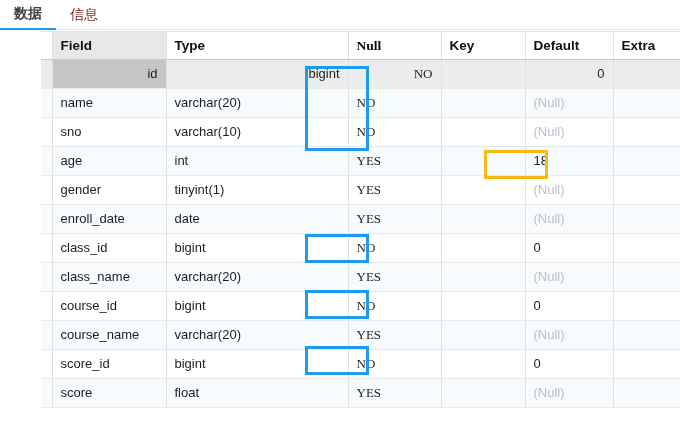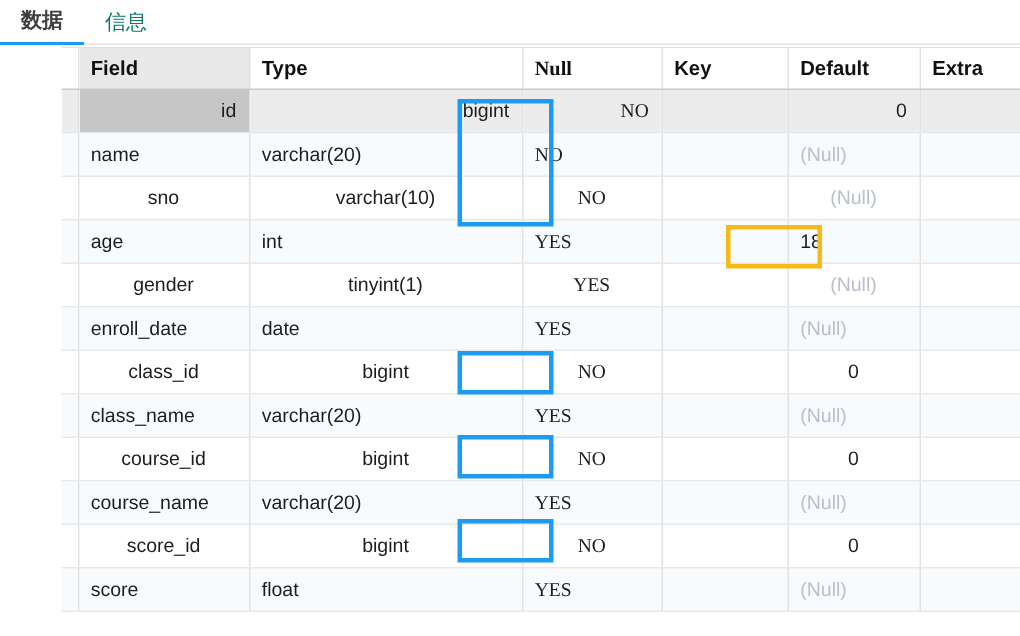--- a/index.html
+++ b/index.html
@@ -39,21 +39,21 @@
     box-sizing: border-box;
     cursor: default;
     position: relative;
   }
   .tab.active {
     color: #404040;
     font-weight: 600;
     border-bottom: 2px solid #1e9bf0;
   }
   .tab.inactive {
-    color: #0f766e;
+    color: #7f1d1d;
     font-weight: 400;
   }
 
   
   .grid-wrap {
     position: absolute;
     left: 0;
     top: 31px;
     width: 680px;
     height: 393px;
@@ -97,21 +97,21 @@
   
   .c-gutter { width: 11px; padding: 0 !important; background: #ffffff; border-right: 1px solid #e1e1e1; }
   thead .c-gutter { background: #ffffff; }
   .c-field   { width: 114px; }
   .c-type    { width: 182px; }
   .c-null    { width: 93px; font-family: Liberation Serif, serif; }
   .c-key     { width: 84px; margin-top: 20px; }
   .c-default { width: 88px; }
   .c-extra   { width: 91px; border-right: 1px solid #d8d8d8 !important; }
 
-  tr.r-even td { background: #ffffff; text-align: center; }
+  tr.r-even td { background: #ffffff; }
   tr.r-odd  td { background: #f7fbfd; }
   tr.r-selected td { background: #ececec; text-align: right; }
   tr.r-selected td.cell-field { background: #c6c6c6; }
 
   td.nullval { color: #b9bfcb; }
 
   
   .hl {
     position: absolute;
     box-sizing: border-box;

